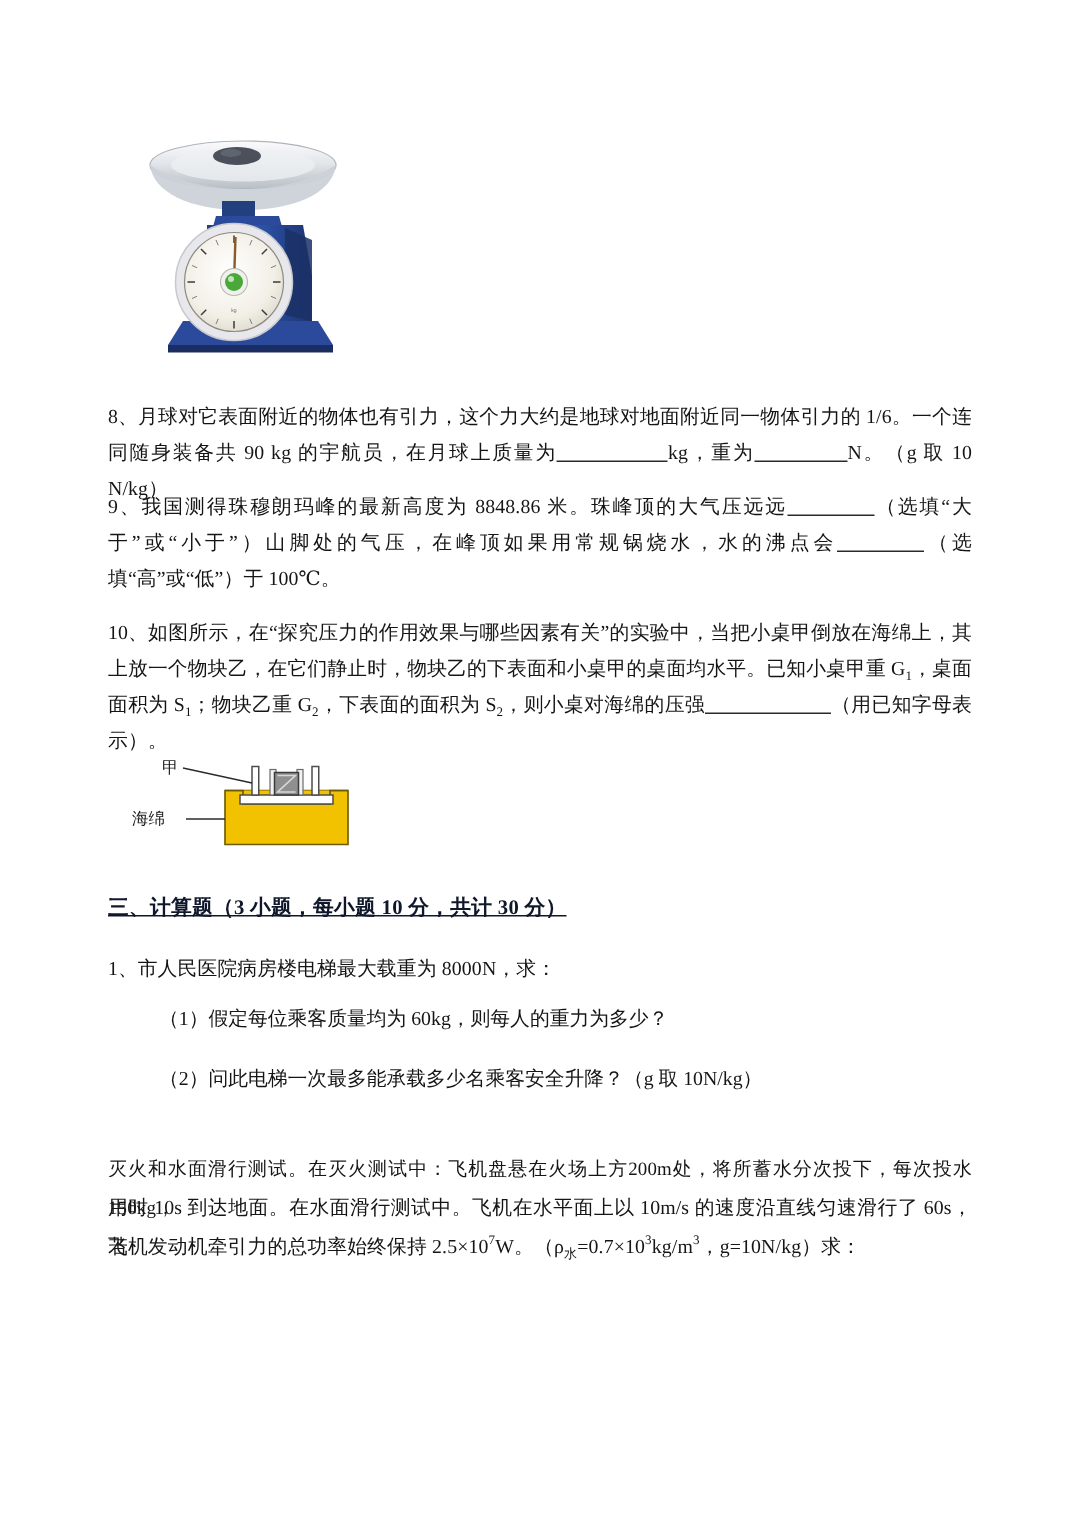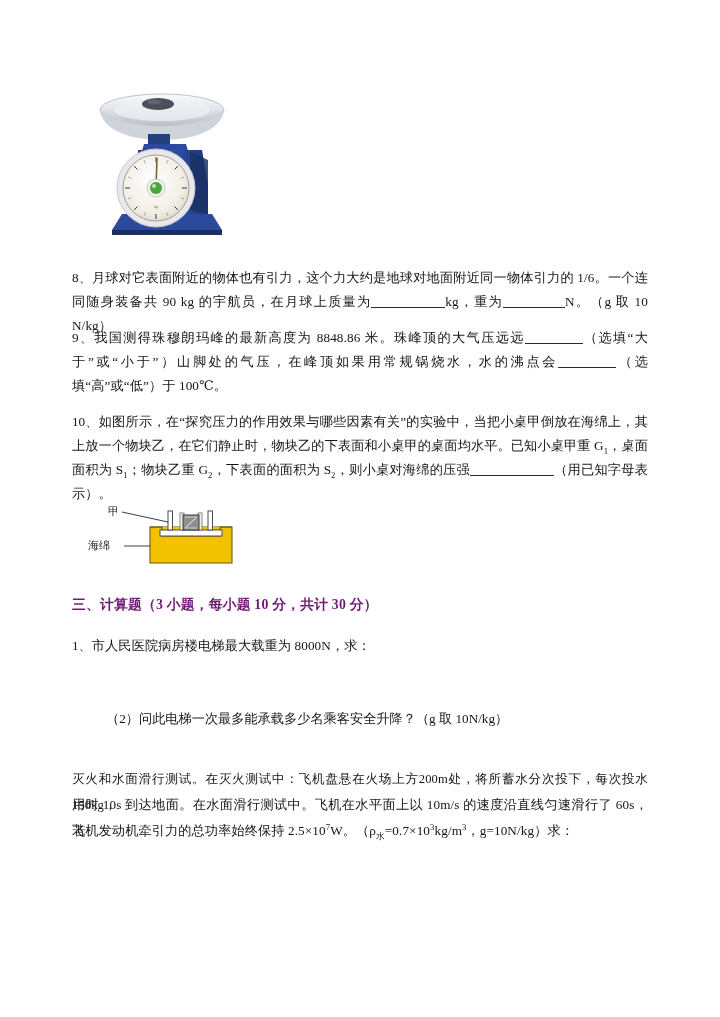--- a/index.html
+++ b/index.html
@@ -69,22 +69,23 @@
   }
 
   
   .section-head {
     position: absolute;
     left: 0;
     width: 576px;
     font-size: 13.8px;
     font-weight: bold;
     line-height: 22px;
-    color: #701a75;
+    color: #0f172a;
     letter-spacing: 0.2px;
+    text-decoration: underline;
   }
 
   .sub-q {
     position: absolute;
     width: 540px;
     font-size: 13.2px;
     line-height: 22px;
     color: #151515;
   }
 </style>
@@ -200,20 +201,23 @@
   </div>
 
   <div class="section-head" style="left:72px; top:594px;">
     <span>三、计算题（3 小题，每小题 10 分，共计 30 分）</span>
   </div>
 
   <div class="q" style="left:72px; top:634px;">
     <span class="num">1、</span><span>市人民医院病房楼电梯最大载重为 8000N，求：</span>
   </div>
 
+  <div class="sub-q" style="left:106px; top:668px;">
+    <span>（1）假定每位乘客质量均为 60kg，则每人的重力为多少？</span>
+  </div>
 
   <div class="sub-q" style="left:106px; top:708px;">
     <span>（2）问此电梯一次最多能承载多少名乘客安全升降？（g 取 10N/kg）</span>
   </div>
 
 
   <div class="q" style="left:72px; top:766px; line-height:26px; font-size:12.6px;">
     <span>灭火和水面滑行测试。在灭火测试中：飞机盘悬在火场上方200m处，将所蓄水分次投下，每次投水 150kg，</span>
   </div>
 

